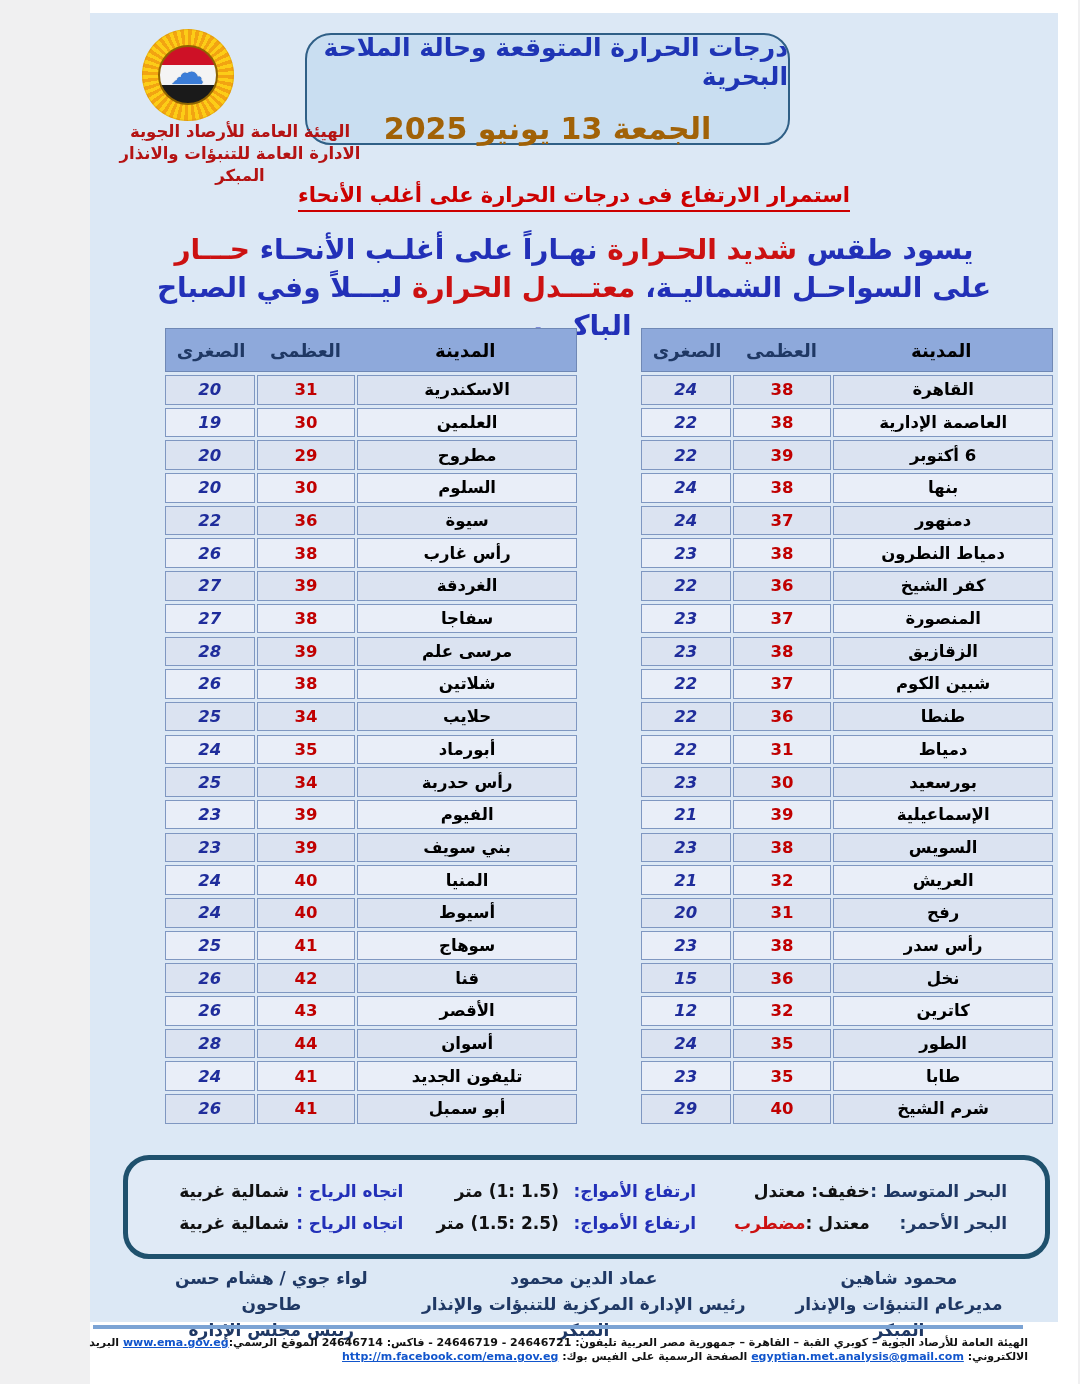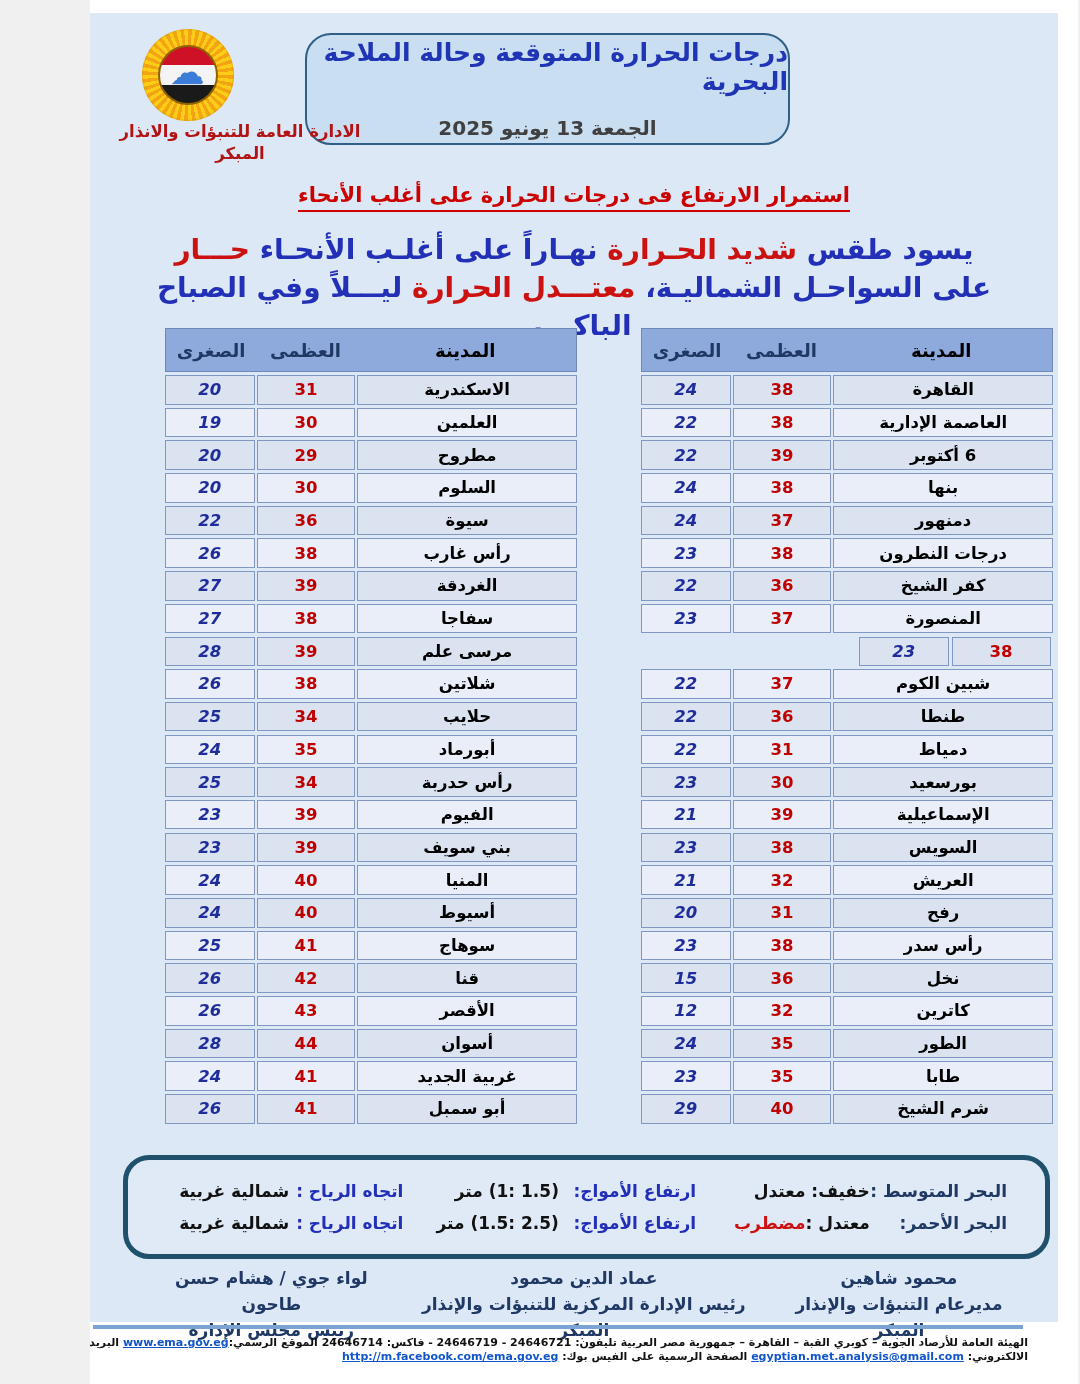--- a/index.html
+++ b/index.html
@@ -21,21 +21,21 @@
     background:#dce8f5;
   }
   
   .titlebox {
     position:absolute; top:20px; right:268px; width:485px; height:112px;
     background:#c9def1; border:2.5px solid #2f5f86; border-radius:26px;
     display:flex; flex-direction:column; align-items:center; justify-content:center;
     gap:20px;
   }
   .titlebox .t1 { color:#1f35b5; font-weight:bold; font-size:25px; }
-  .titlebox .t2 { color:#404040; font-weight:bold; font-size:20px; }
+  .titlebox .t2 { color:#a16207; font-weight:bold; font-size:30px; }
   .logo {
     position:absolute; top:16px; left:52px; width:92px; height:92px; border-radius:50%;
     background:repeating-conic-gradient(#f2a412 0 5deg, #fccd17 5deg 10deg);
     display:flex; align-items:center; justify-content:center;
     box-shadow:0 0 0 1px rgba(200,140,0,.35) inset;
   }
   .logo-inner {
     width:60px; height:60px; border-radius:50%; overflow:hidden;
     background:linear-gradient(180deg,#ce1126 0 32%,#f4f4f4 32% 68%,#1a1a1a 68% 100%);
     border:2px solid #8f6400; position:relative;
@@ -131,20 +131,21 @@
     <div class="titlebox">
       <div class="t1">درجات الحرارة المتوقعة وحالة الملاحة البحرية</div>
       <div class="t2">الجمعة 13 يونيو 2025</div>
     </div>
     <div class="logo">
       <div class="logo-inner">
         <span class="logo-cloud">☁</span>
       </div>
     </div>
     <div class="orgname">
+      <div>الهيئة العامة للأرصاد الجوية</div>
       <div>الادارة العامة للتنبؤات والانذار المبكر</div>
     </div>
 
     <div class="headline">
       <span>استمرار الارتفاع فى درجات الحرارة على أغلب الأنحاء</span>
     </div>
     <div class="intro"><span class="seg blue">يسود طقس </span><span class="seg red">شديد الحـرارة </span><span class="seg blue">نهـاراً على أغلـب الأنحـاء </span><span class="seg red">حـــار </span><span class="seg blue">على السواحـل الشماليـة، </span><span class="seg red">معتـــدل الحرارة </span><span class="seg blue">ليـــلاً وفي الصباح الباكـــر.</span></div>
 
     <div class="tables">
       <div class="wtable">
@@ -173,35 +174,36 @@
               <div class="cell c-city">بنها</div>
               <div class="cell c-max">38</div>
               <div class="cell c-min">24</div>
             </div>
             <div class="trow">
               <div class="cell c-city">دمنهور</div>
               <div class="cell c-max">37</div>
               <div class="cell c-min">24</div>
             </div>
             <div class="trow">
-              <div class="cell c-city">درجات النطرون</div>
+              <div class="cell c-city">دمياط النطرون</div>
               <div class="cell c-max">38</div>
               <div class="cell c-min">23</div>
             </div>
             <div class="trow">
               <div class="cell c-city">كفر الشيخ</div>
               <div class="cell c-max">36</div>
               <div class="cell c-min">22</div>
             </div>
             <div class="trow">
               <div class="cell c-city">المنصورة</div>
               <div class="cell c-max">37</div>
               <div class="cell c-min">23</div>
             </div>
             <div class="trow">
+              <div class="cell c-city">الزقازيق</div>
               <div class="cell c-max">38</div>
               <div class="cell c-min">23</div>
             </div>
             <div class="trow">
               <div class="cell c-city">شبين الكوم</div>
               <div class="cell c-max">37</div>
               <div class="cell c-min">22</div>
             </div>
             <div class="trow">
               <div class="cell c-city">طنطا</div>
@@ -376,21 +378,21 @@
               <div class="cell c-city">الأقصر</div>
               <div class="cell c-max">43</div>
               <div class="cell c-min">26</div>
             </div>
             <div class="trow">
               <div class="cell c-city">أسوان</div>
               <div class="cell c-max">44</div>
               <div class="cell c-min">28</div>
             </div>
             <div class="trow">
-              <div class="cell c-city">غربية الجديد</div>
+              <div class="cell c-city">تليفون الجديد</div>
               <div class="cell c-max">41</div>
               <div class="cell c-min">24</div>
             </div>
             <div class="trow">
               <div class="cell c-city">أبو سمبل</div>
               <div class="cell c-max">41</div>
               <div class="cell c-min">26</div>
             </div>
           </div>
       </div>

